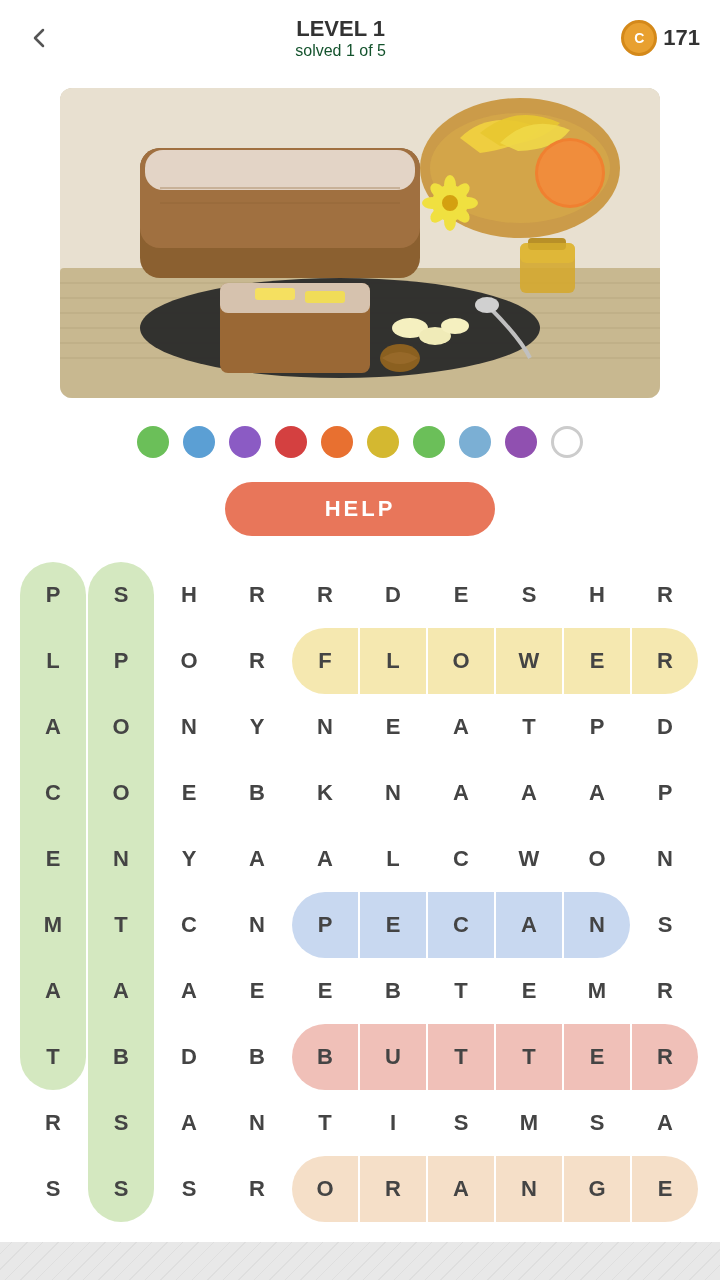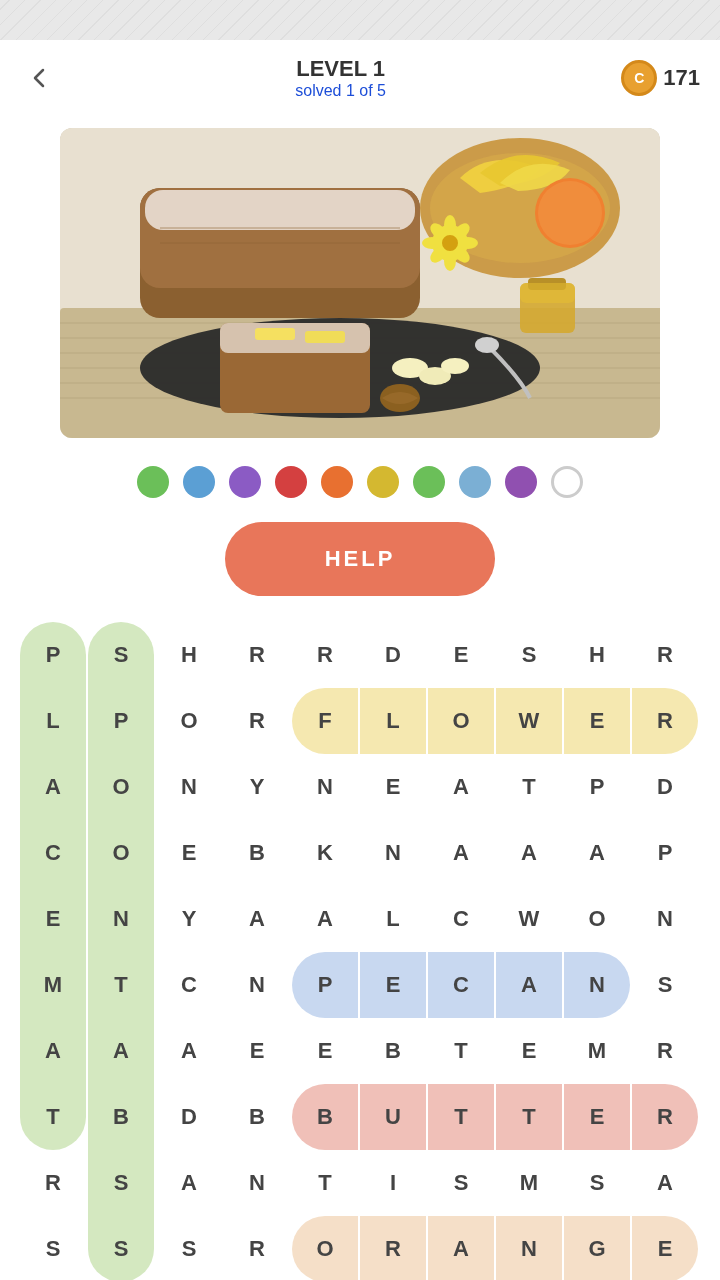--- a/index.html
+++ b/index.html
@@ -22,42 +22,41 @@
     .header {
       width: 100%;
       height: 76px;
       background: white;
       display: flex;
       align-items: center;
       justify-content: space-between;
       padding: 0 20px;
       position: relative;
       z-index: 10;
-      margin-top: 40px;
     }
     .back-btn {
       width: 40px;
       height: 40px;
       display: flex;
       align-items: center;
       justify-content: center;
       cursor: pointer;
     }
     .level-info {
       text-align: center;
       flex: 1;
     }
     .level-title {
       font-size: 22px;
       font-weight: bold;
       color: #333;
     }
     .level-subtitle {
       font-size: 16px;
-      color: #1d4ed8;
+      color: #14532d;
     }
     .coins-display {
       display: flex;
       align-items: center;
       gap: 6px;
       cursor: pointer;
     }
     .coin-icon {
       width: 36px;
       height: 36px;
@@ -128,21 +127,21 @@
       background: white;
     }
     .help-btn {
       background: #e8765a;
       color: white;
       font-size: 22px;
       font-weight: bold;
       letter-spacing: 3px;
       border: none;
       border-radius: 40px;
-      padding: 24px 100px;
+      padding: 14px 100px;
       cursor: pointer;
     }
 
     
     .grid-container {
       background: white;
       padding: 10px 20px 20px 20px;
       flex: 1;
     }
     .grid {

